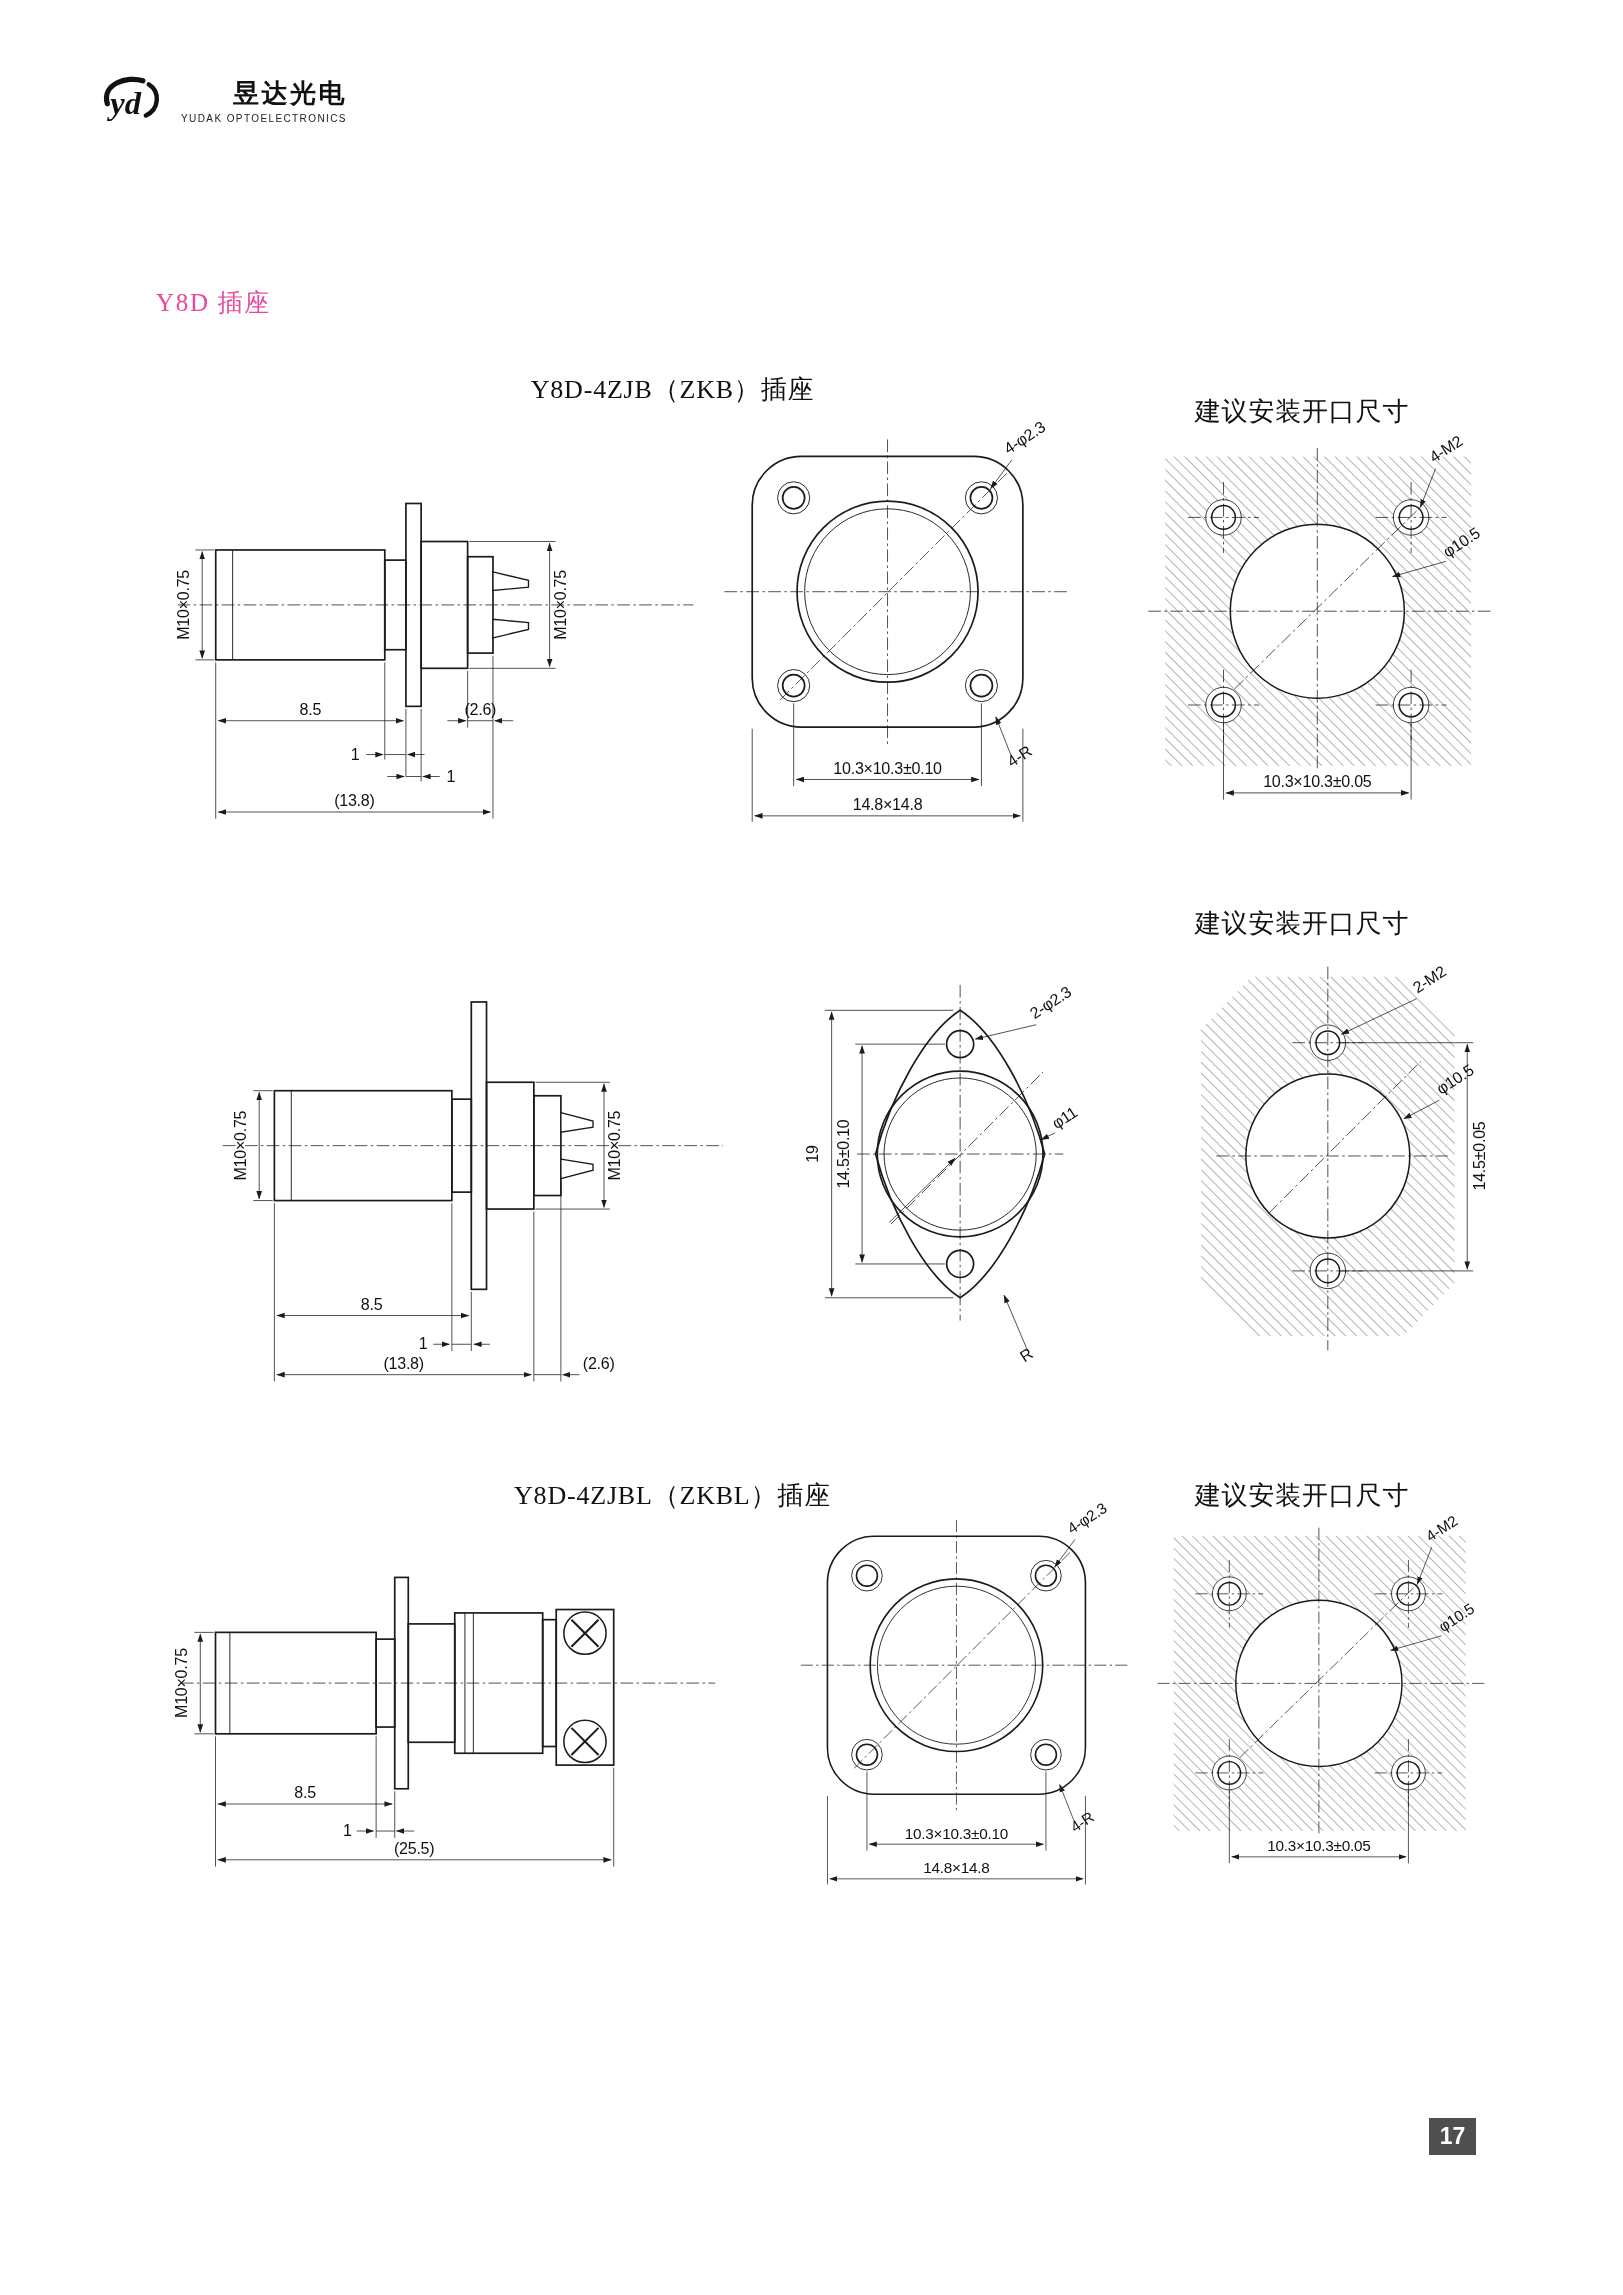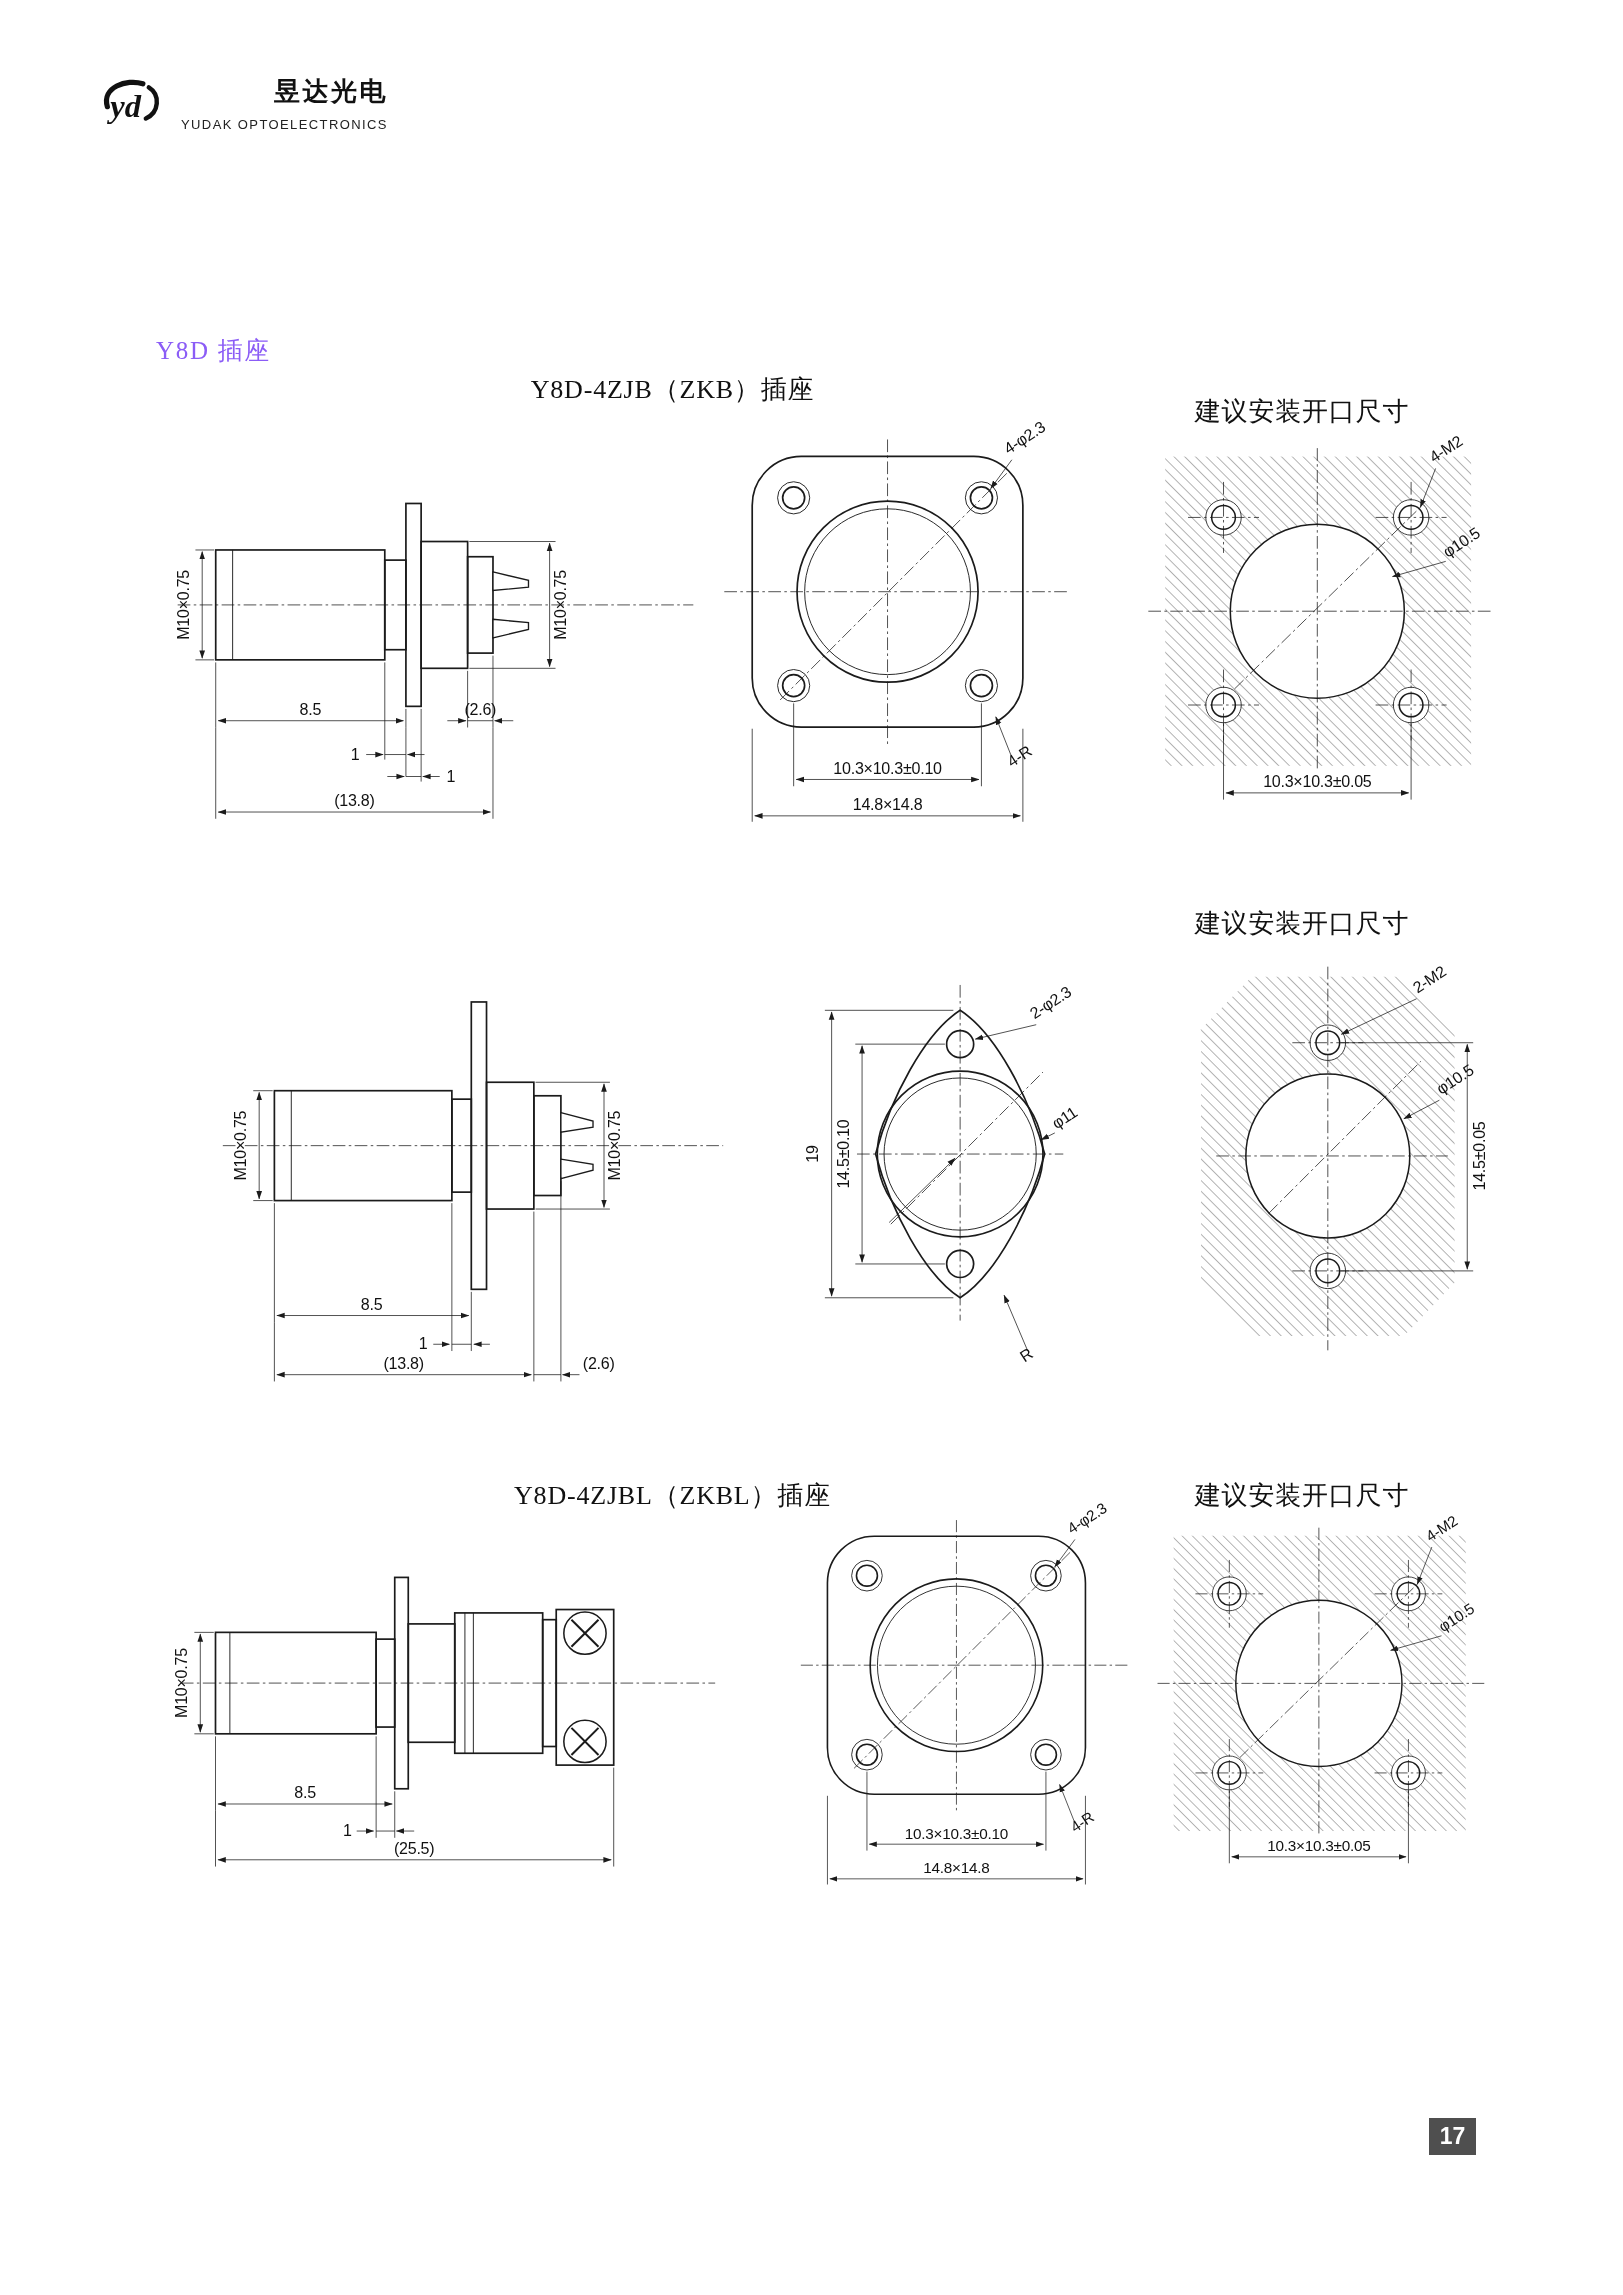--- a/index.html
+++ b/index.html
@@ -6,22 +6,22 @@
   #page{position:relative;width:1623px;height:2295px;background:#fff;overflow:hidden;
         font-family:"Liberation Sans",sans-serif;color:#1b1b1b;}
   .abs{position:absolute;}
   
   .header-bar{background:#e8e8e8;display:flex;align-items:center;justify-content:flex-end;}
   .header-title{font-family:"Liberation Serif",serif;font-weight:bold;font-size:39px;
                 padding-right:47px;color:#111;letter-spacing:0.8px;}
   .logo-wrap{display:flex;align-items:center;gap:10px;}
   .logo-texts{display:flex;flex-direction:column;justify-content:center;align-items:flex-end;}
   .logo-name{font-weight:bold;font-size:26px;letter-spacing:2.5px;color:#111;}
-  .logo-sub{font-size:13px;letter-spacing:1.4px;color:#222;margin-top:8px;}
-  .section-label{font-family:"Liberation Serif",serif;font-size:25px;color:#8b5cf6;letter-spacing:1.7px;margin-top:48px;}
+  .logo-sub{font-size:10px;letter-spacing:1.4px;color:#222;margin-top:2px;}
+  .section-label{font-family:"Liberation Serif",serif;font-size:25px;color:#ec4899;letter-spacing:1.7px;}
   .row-title,.mount-title{font-family:"Liberation Serif",serif;font-size:26px;color:#111;
                           text-align:center;letter-spacing:0.8px;white-space:nowrap;}
   .page-badge{background:#4f4f4f;color:#fff;font-weight:bold;font-size:23px;
               display:flex;align-items:center;justify-content:center;}
   
   svg{overflow:visible;display:block;}
   .ol{fill:none;stroke:#1b1b1b;stroke-width:2;}
   .olt{fill:none;stroke:#1b1b1b;stroke-width:1.1;}
   .pin{fill:#fff;stroke:#1b1b1b;stroke-width:1.6;}
   .cl{fill:none;stroke:#1b1b1b;stroke-width:.9;stroke-dasharray:15 4 3 4;}

